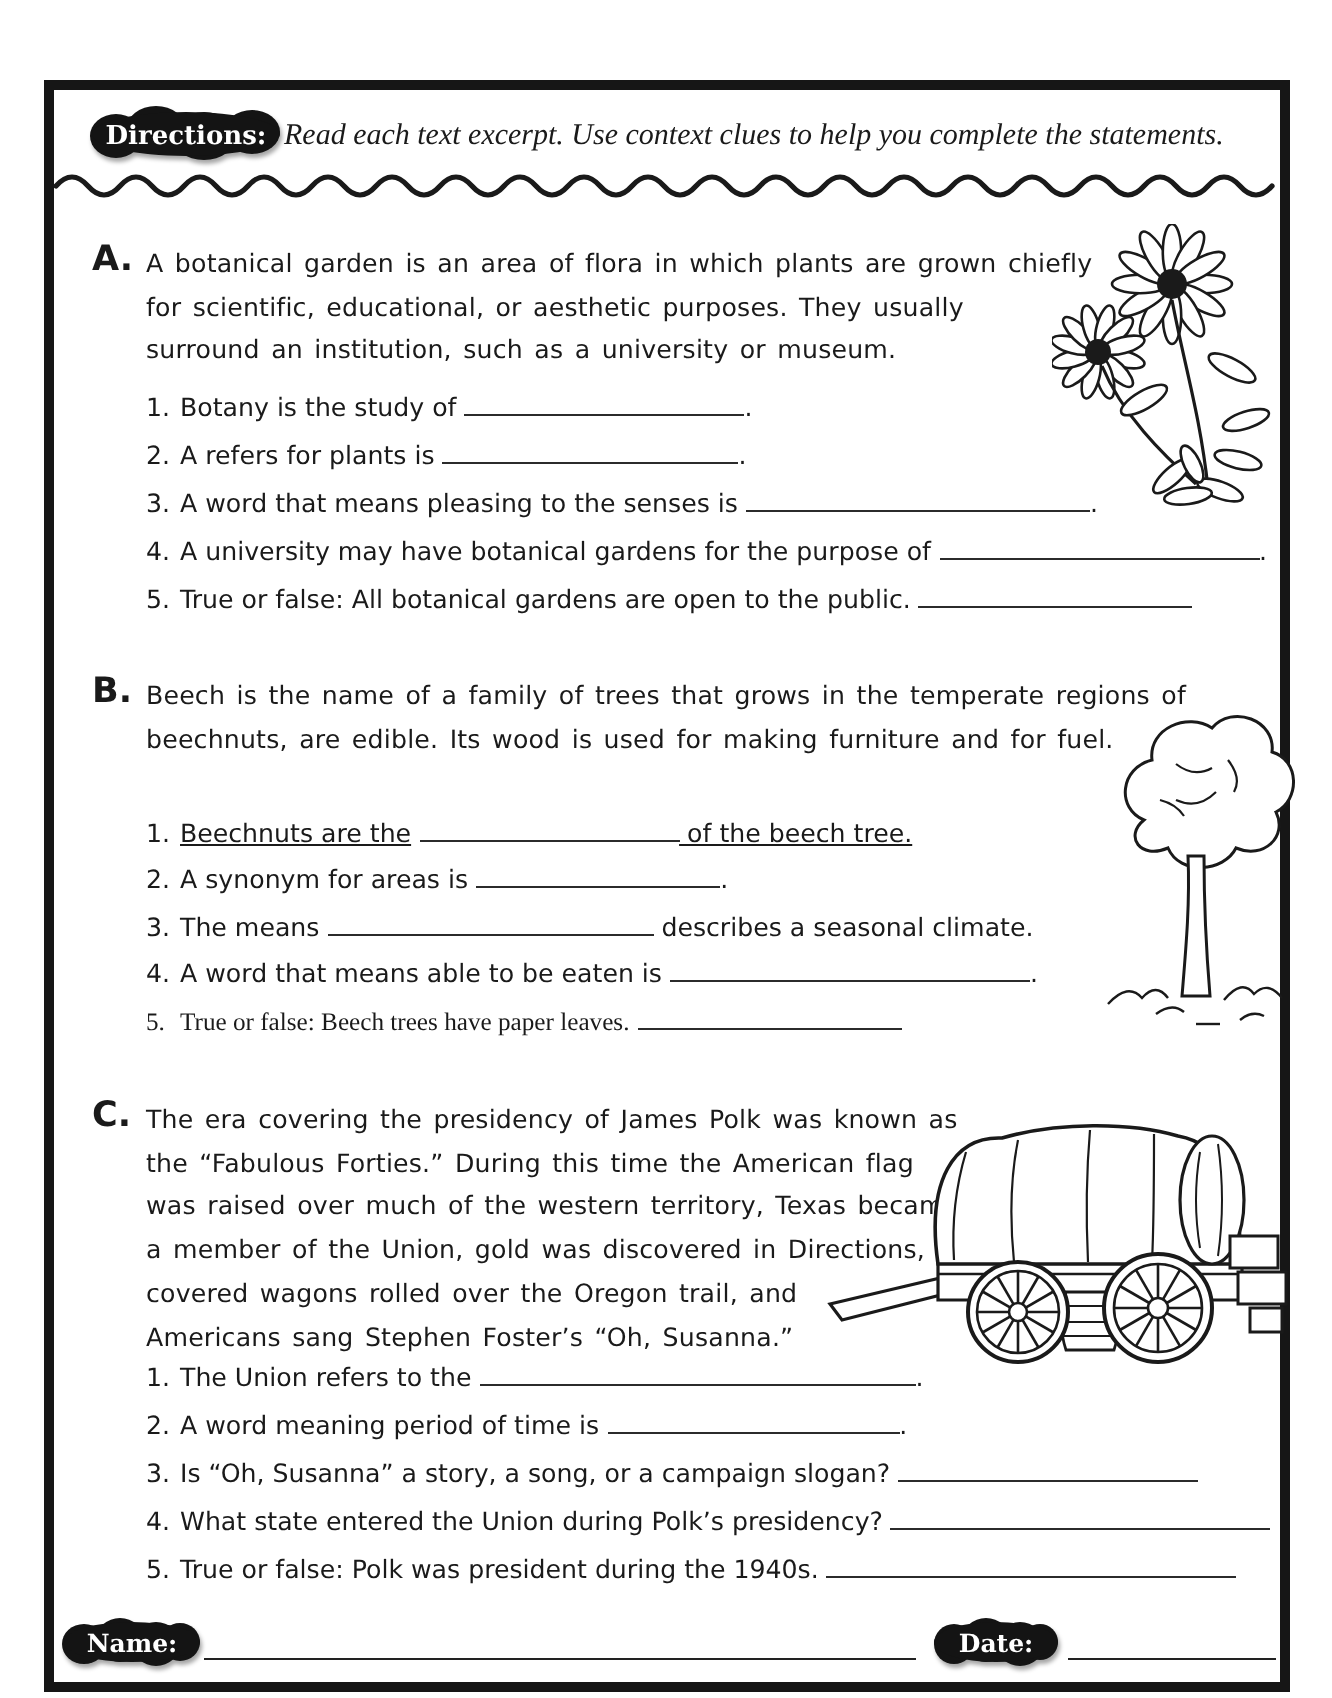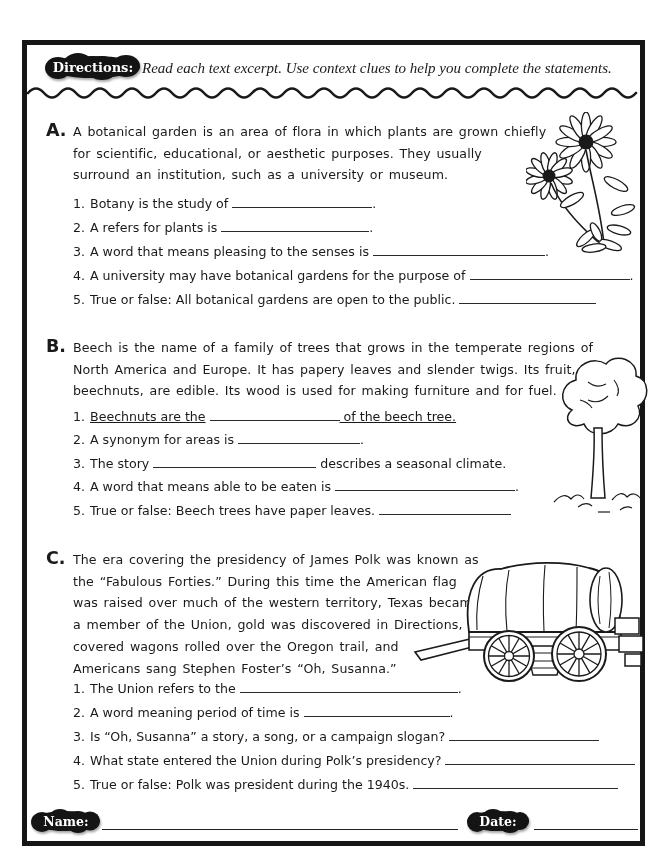--- a/index.html
+++ b/index.html
@@ -112,21 +112,20 @@
 
 <div class="q" style="top:195px;"><span class="qnum">1.</span><span>Botany is the study of</span><span class="blank" style="width:140px"></span><span>.</span></div>
 <div class="q" style="top:219px;"><span class="qnum">2.</span><span>A refers for plants is</span><span class="blank" style="width:148px"></span><span>.</span></div>
 <div class="q" style="top:243px;"><span class="qnum">3.</span><span>A word that means pleasing to the senses is</span><span class="blank" style="width:172px"></span><span>.</span></div>
 <div class="q" style="top:267px;"><span class="qnum">4.</span><span>A university may have botanical gardens for the purpose of</span><span class="blank" style="width:160px"></span><span>.</span></div>
 <div class="q" style="top:291px;"><span class="qnum">5.</span><span>True or false: All botanical gardens are open to the public.</span><span class="blank" style="width:137px"></span><span></span></div>
 
 <div class="section-letter" style="top:336px;">B.</div>
 <div class="passage" style="top:337px;">
   <div>Beech is the name of a family of trees that grows in the temperate regions of</div>
-  <div>North America and Europe. It has papery leaves and slender twigs. Its fruit,</div>
   <div>beechnuts, are edible. Its wood is used for making furniture and for fuel.</div>
 </div>
 
 <svg class="illu" style="left:550px; top:352px;" width="100" height="168" viewBox="0 0 100 168">
   <path class="wh" stroke-width="1.5" d="M22,58 C8,52 10,32 26,28 C24,12 44,4 56,12 C66,0 88,8 86,24 C100,28 100,48 88,54 C94,66 82,78 68,72 C62,84 40,86 34,72 C20,78 12,66 22,58 Z"></path>
   <g class="ln" stroke-width="1.1">
     <path d="M38,30 q9,7 18,2"></path>
     <path d="M58,44 q-9,9 -20,4"></path>
     <path d="M64,28 q7,9 3,16"></path>
     <path d="M30,48 q8,2 12,8"></path>
@@ -136,23 +135,23 @@
     <path d="M4,150 q10,-11 17,-3 q7,-8 13,0"></path>
     <path d="M62,148 q9,-11 15,-3 q7,-7 14,2"></path>
     <path d="M28,155 q8,-6 14,-1"></path>
     <path d="M48,160 h12"></path>
     <path d="M70,158 q6,-5 12,-2"></path>
   </g>
 </svg>
 
 <div class="q" style="top:408px;text-decoration:underline;"><span class="qnum">1.</span><span>Beechnuts are the</span><span class="blank" style="width:130px"></span><span> of the beech tree.</span></div>
 <div class="q" style="top:431px;"><span class="qnum">2.</span><span>A synonym for areas is</span><span class="blank" style="width:122px"></span><span>.</span></div>
-<div class="q" style="top:455px;"><span class="qnum">3.</span><span>The story</span><span class="blank" style="width:163px"></span><span> describes a seasonal climate.</span></div>
+<div class="q" style="top:455px;"><span class="qnum">3.</span><span>The means</span><span class="blank" style="width:163px"></span><span> describes a seasonal climate.</span></div>
 <div class="q" style="top:478px;"><span class="qnum">4.</span><span>A word that means able to be eaten is</span><span class="blank" style="width:180px"></span><span>.</span></div>
-<div class="q" style="top:502px;"><span class="qnum">5.</span><span>True or false: Beech trees have paper leaves.</span><span class="blank" style="width:132px"></span><span></span></div>
+<div class="q" style="top:502px;font-family:Liberation Serif, serif;"><span class="qnum">5.</span><span>True or false: Beech trees have paper leaves.</span><span class="blank" style="width:132px"></span><span></span></div>
 
 <div class="section-letter" style="top:548px;">C.</div>
 <div class="passage" style="top:549px; line-height:21.7px;">
   <div>The era covering the presidency of James Polk was known as</div>
   <div>the “Fabulous Forties.” During this time the American flag</div>
   <div>was raised over much of the western territory, Texas became</div>
   <div>a member of the Union, gold was discovered in Directions,</div>
   <div>covered wagons rolled over the Oregon trail, and</div>
   <div>Americans sang Stephen Foster’s “Oh, Susanna.”</div>
 </div>

